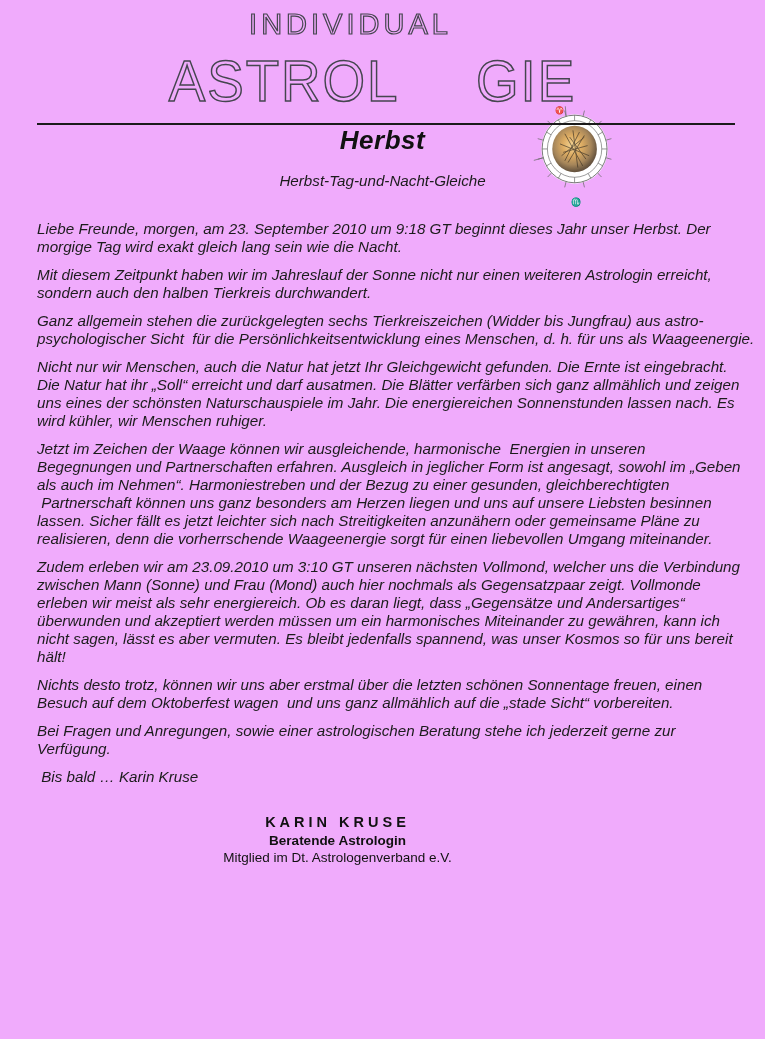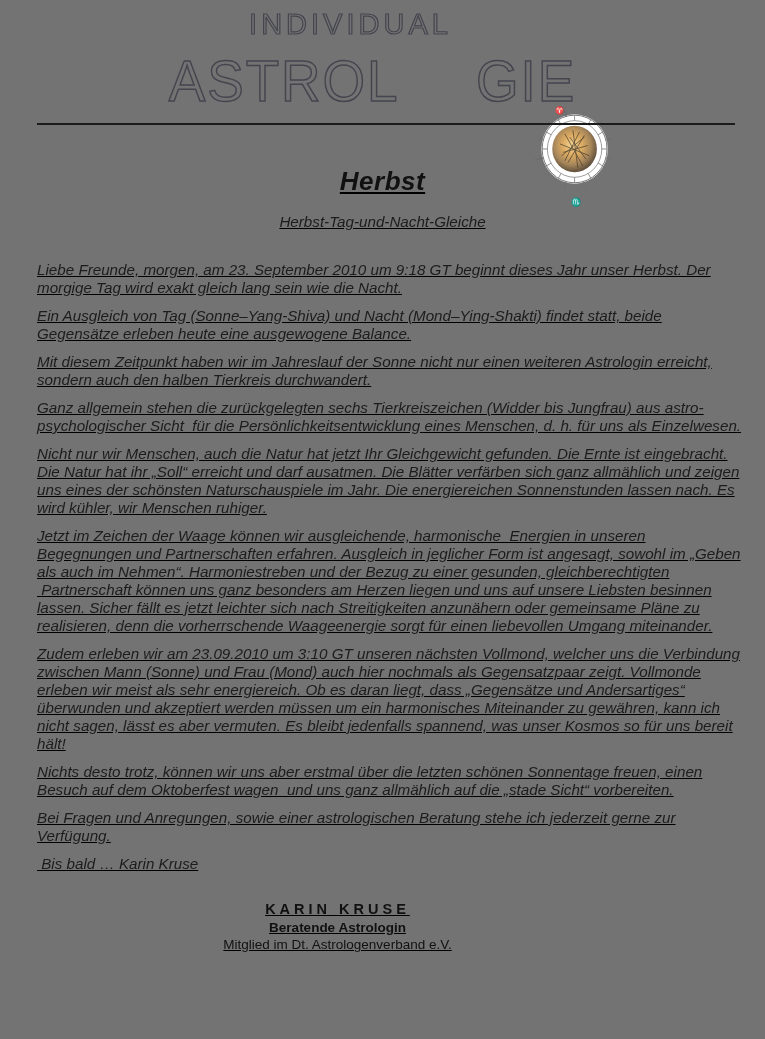--- a/index.html
+++ b/index.html
@@ -2,21 +2,21 @@
 <html><head>
 <meta charset="utf-8">
 <style>
   html, body {
     margin: 0; padding: 0;
     background: #ffffff;
     width: 765px; height: 1039px;
     overflow: hidden;
     font-family: "Liberation Sans", sans-serif;
   }
-  .page { position: relative; width: 765px; height: 1039px; background: #737373; text-decoration: underline; }
+  .page { position: relative; width: 765px; height: 1039px; background: #f0abfc; }
 
   
   .header { position: relative; height: 125px; }
   .divider {
     position: absolute; left: 37px; right: 30px; bottom: 0;
     height: 2px; background: #1b1b1b;
   }
   .logo-line1 {
     position: absolute; top: 8px; left: 0; width: 765px;
     text-align: center; transform: translateX(-32px);
@@ -37,21 +37,20 @@
   }
   .wheel {
     position: relative; top: 10px; z-index: 2;
     width: 88px; height: 104px; margin: 0 -4px;
     flex: 0 0 auto;
   }
 
   
   .article { position: relative; }
   .article-title {
-    margin-top: 41px;
     text-align: center;
     font-size: 26px; font-weight: bold; font-style: italic;
     color: #111; letter-spacing: 0.5px;
   }
   .article-subtitle {
     margin-top: 16px; margin-bottom: 31px;
     text-align: center;
     font-size: 15.2px; font-style: italic; color: #1c1c1c;
   }
   .body-text { padding-left: 37px; width: 720px; }
@@ -151,26 +150,24 @@
     <div class="divider"></div>
   </div>
 
   <div class="article">
     <div class="article-title">Herbst</div>
     <div class="article-subtitle">Herbst-Tag-und-Nacht-Gleiche</div>
 
     <div class="body-text">
       <p class="para">Liebe Freunde, morgen, am 23. September 2010 um 9:18 GT beginnt dieses Jahr unser Herbst. Der
 morgige Tag wird exakt gleich lang sein wie die Nacht.</p>
-      <p class="para">Ein Ausgleich von Tag (Sonne–Yang-Shiva) und Nacht (Mond–Ying-Shakti) findet statt, beide
-Gegensätze erleben heute eine ausgewogene Balance.</p>
       <p class="para">Mit diesem Zeitpunkt haben wir im Jahreslauf der Sonne nicht nur einen weiteren Astrologin erreicht,
 sondern auch den halben Tierkreis durchwandert.</p>
       <p class="para">Ganz allgemein stehen die zurückgelegten sechs Tierkreiszeichen (Widder bis Jungfrau) aus astro-
-psychologischer Sicht  für die Persönlichkeitsentwicklung eines Menschen, d. h. für uns als Einzelwesen.</p>
+psychologischer Sicht  für die Persönlichkeitsentwicklung eines Menschen, d. h. für uns als Waageenergie.</p>
       <p class="para">Nicht nur wir Menschen, auch die Natur hat jetzt Ihr Gleichgewicht gefunden. Die Ernte ist eingebracht.
 Die Natur hat ihr „Soll“ erreicht und darf ausatmen. Die Blätter verfärben sich ganz allmählich und zeigen
 uns eines der schönsten Naturschauspiele im Jahr. Die energiereichen Sonnenstunden lassen nach. Es
 wird kühler, wir Menschen ruhiger.</p>
       <p class="para">Jetzt im Zeichen der Waage können wir ausgleichende, harmonische  Energien in unseren
 Begegnungen und Partnerschaften erfahren. Ausgleich in jeglicher Form ist angesagt, sowohl im „Geben
 als auch im Nehmen“. Harmoniestreben und der Bezug zu einer gesunden, gleichberechtigten
  Partnerschaft können uns ganz besonders am Herzen liegen und uns auf unsere Liebsten besinnen
 lassen. Sicher fällt es jetzt leichter sich nach Streitigkeiten anzunähern oder gemeinsame Pläne zu
 realisieren, denn die vorherrschende Waageenergie sorgt für einen liebevollen Umgang miteinander.</p>

